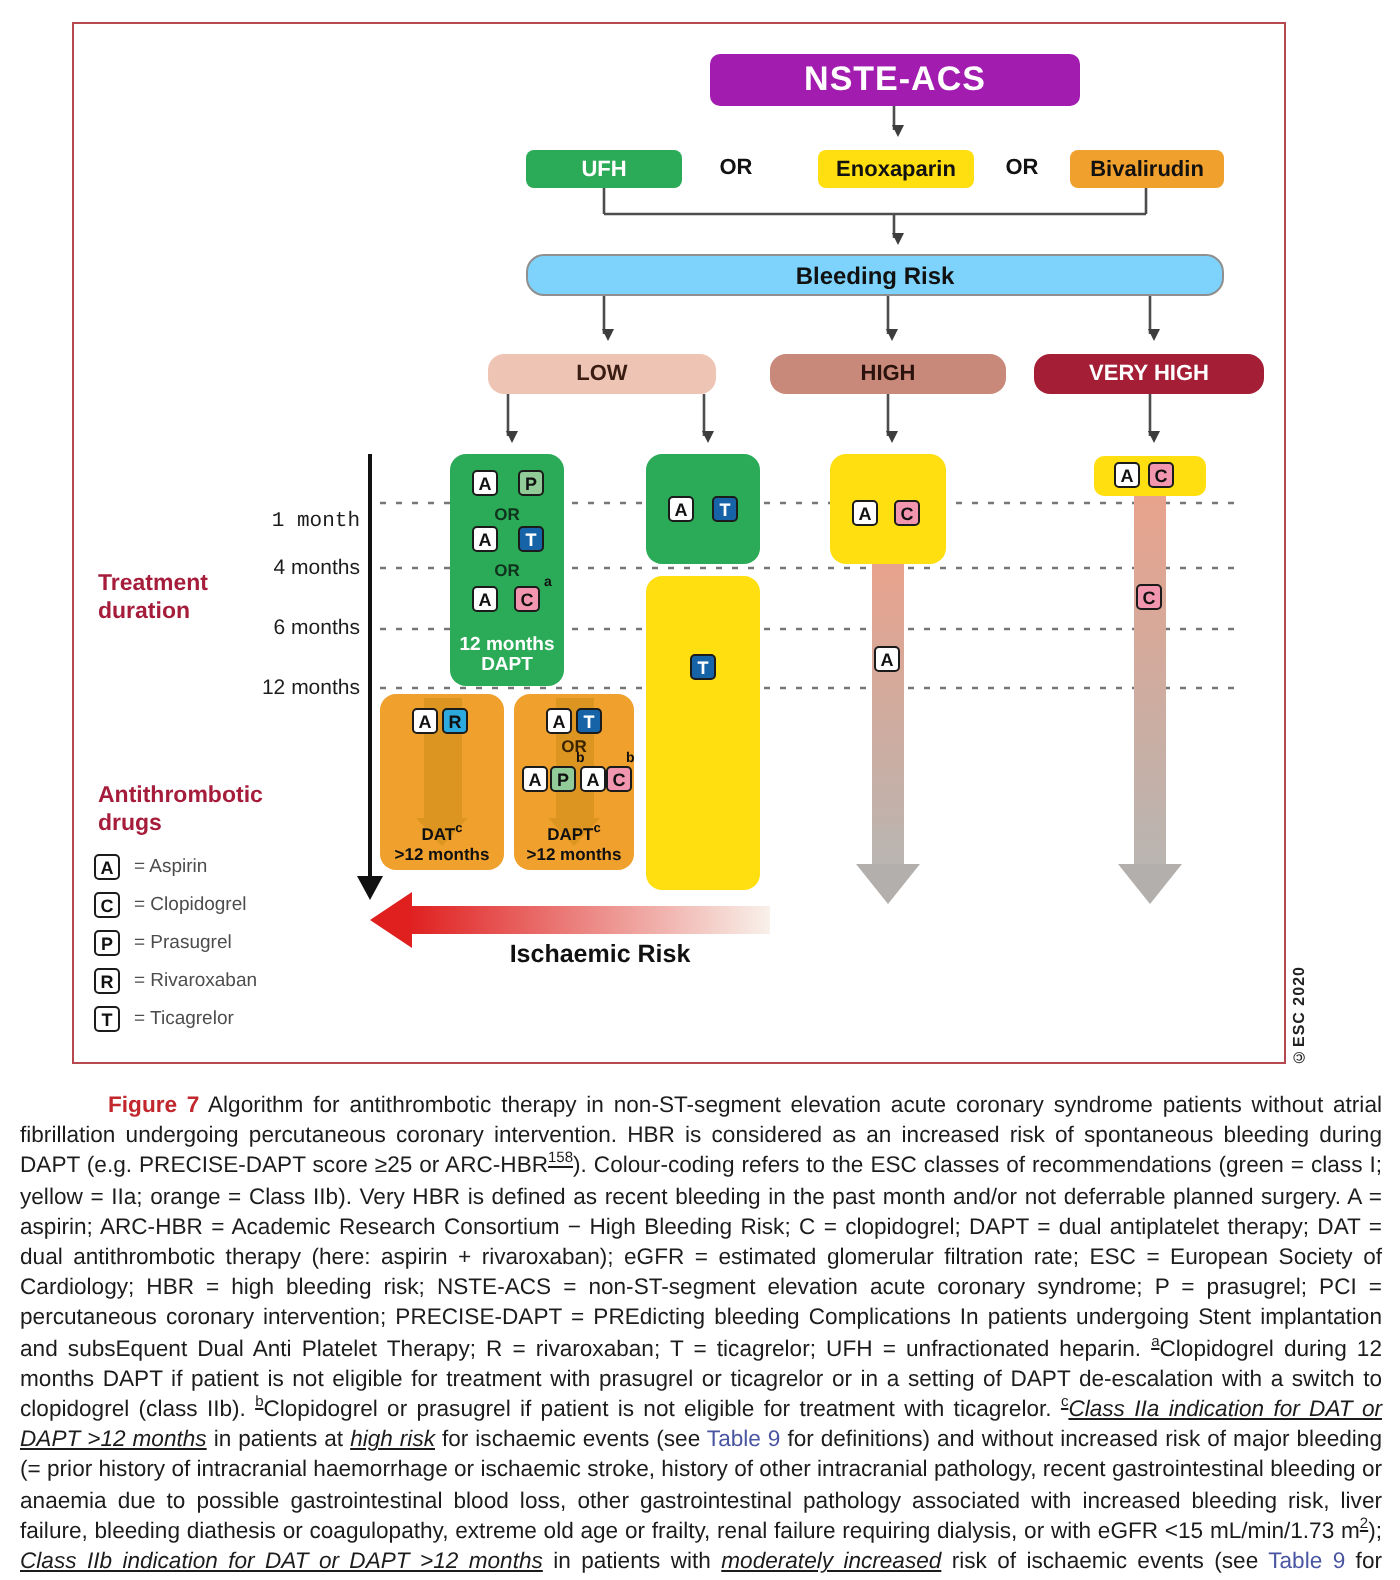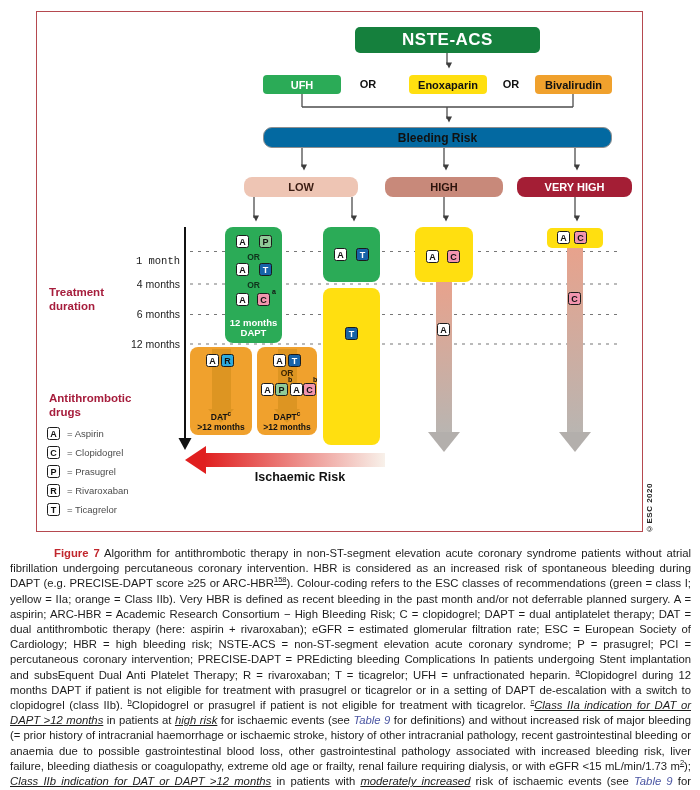--- a/index.html
+++ b/index.html
@@ -18,21 +18,21 @@
   .supmark{position:absolute;font-size:7px;font-weight:bold;color:#111;}
   .colcap{position:absolute;width:100%;text-align:center;font-weight:bold;}
   .ticklabel{position:absolute;width:82px;text-align:right;font-size:10.5px;color:#1c1c1c;font-weight:500;}
   .legendrow{position:absolute;display:flex;align-items:center;gap:7px;}
   .legendrow .lab{font-size:9.5px;color:#4c4c4c;}
   .caption{position:absolute;left:10px;top:546px;width:681px;font-size:11.3px;line-height:15.2px;color:#1c1c1c;text-align:justify;}
   .seg-n{}
   .seg-fig{color:#c1272d;font-weight:bold;margin-left:44px;}
   .seg-sup{vertical-align:super;font-size:7.5px;line-height:0;text-decoration:underline;}
   .seg-iu{font-style:italic;text-decoration:underline;}
-  .seg-ilink{font-style:italic;color:#4a55a2;}
+  .seg-ilink{color:#4a55a2;}
   .esc{writing-mode:vertical-rl;transform:rotate(180deg);font-size:8px;font-weight:600;color:#222;letter-spacing:0.5px;}
   .shaft{position:absolute;background:#dd9522;}
   .tri{position:absolute;width:0;height:0;border-left:13px solid transparent;border-right:13px solid transparent;border-top:14px solid #dd9522;}
 </style>
 </head>
 <body>
 
 <div class="page">
 
   <div class="abs panel" style="left:36px;top:11px;width:607px;height:521px;"></div>
@@ -117,29 +117,29 @@
   </div>
   <div class="legendrow" style="left:47px;top:484px;">
     <span class="chip-static chip-R">R</span>
     <span class="lab">= Rivaroxaban</span>
   </div>
   <div class="legendrow" style="left:47px;top:503px;">
     <span class="chip-static chip-T">T</span>
     <span class="lab">= Ticagrelor</span>
   </div>
 
-  <div class="abs nodebox" style="left:355px;top:27px;width:185px;height:26px;background:#15803d;border-radius:5px;color:#fff;font-size:17px;letter-spacing:0.5px;">NSTE-ACS</div>
+  <div class="abs nodebox" style="left:355px;top:27px;width:185px;height:26px;background:#a21caf;border-radius:5px;color:#fff;font-size:17px;letter-spacing:0.5px;">NSTE-ACS</div>
 
   <div class="abs nodebox" style="left:263px;top:75px;width:78px;height:19px;background:#2bab57;color:#fff;font-size:11px;">UFH</div>
   <div class="abs" style="left:353px;top:78px;width:30px;text-align:center;font-weight:bold;font-size:11px;color:#111;">OR</div>
   <div class="abs nodebox" style="left:409px;top:75px;width:78px;height:19px;background:#ffdf10;color:#111;font-size:11px;">Enoxaparin</div>
   <div class="abs" style="left:496px;top:78px;width:30px;text-align:center;font-weight:bold;font-size:11px;color:#111;">OR</div>
   <div class="abs nodebox" style="left:535px;top:75px;width:77px;height:19px;background:#f0a12d;color:#111;font-size:11px;">Bivalirudin</div>
 
-  <div class="abs nodebox" style="left:263px;top:127px;width:349px;height:21px;background:#0369a1;border:1px solid #8f8f8f;border-radius:9px;color:#111;font-size:12px;">Bleeding Risk</div>
+  <div class="abs nodebox" style="left:263px;top:127px;width:349px;height:21px;background:#7dd3fc;border:1px solid #8f8f8f;border-radius:9px;color:#111;font-size:12px;">Bleeding Risk</div>
 
   <div class="abs nodebox" style="left:244px;top:177px;width:114px;height:20px;background:#eec5b4;border-radius:8px;color:#3a1c12;font-size:11px;">LOW</div>
   <div class="abs nodebox" style="left:385px;top:177px;width:118px;height:20px;background:#c8897a;border-radius:8px;color:#2c120c;font-size:11px;">HIGH</div>
   <div class="abs nodebox" style="left:517px;top:177px;width:115px;height:20px;background:#a41e35;border-radius:8px;color:#fff;font-size:11px;">VERY HIGH</div>
 
   <div class="ticklabel" style="left:98px;top:255px;font-family:Liberation Mono, monospace;">1 month</div>
   <div class="ticklabel" style="left:98px;top:278px;">4 months</div>
   <div class="ticklabel" style="left:98px;top:308px;">6 months</div>
   <div class="ticklabel" style="left:98px;top:338px;">12 months</div>
 

